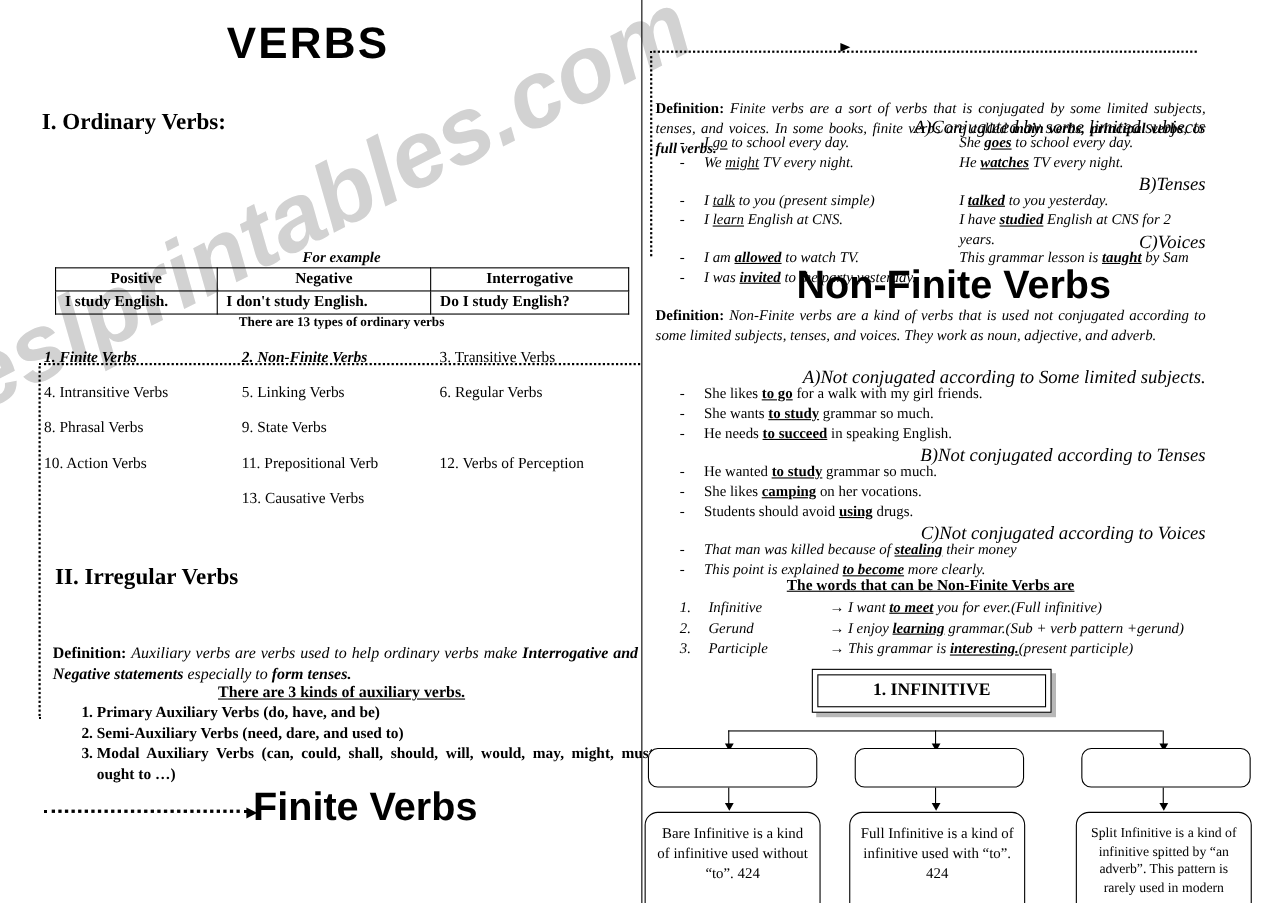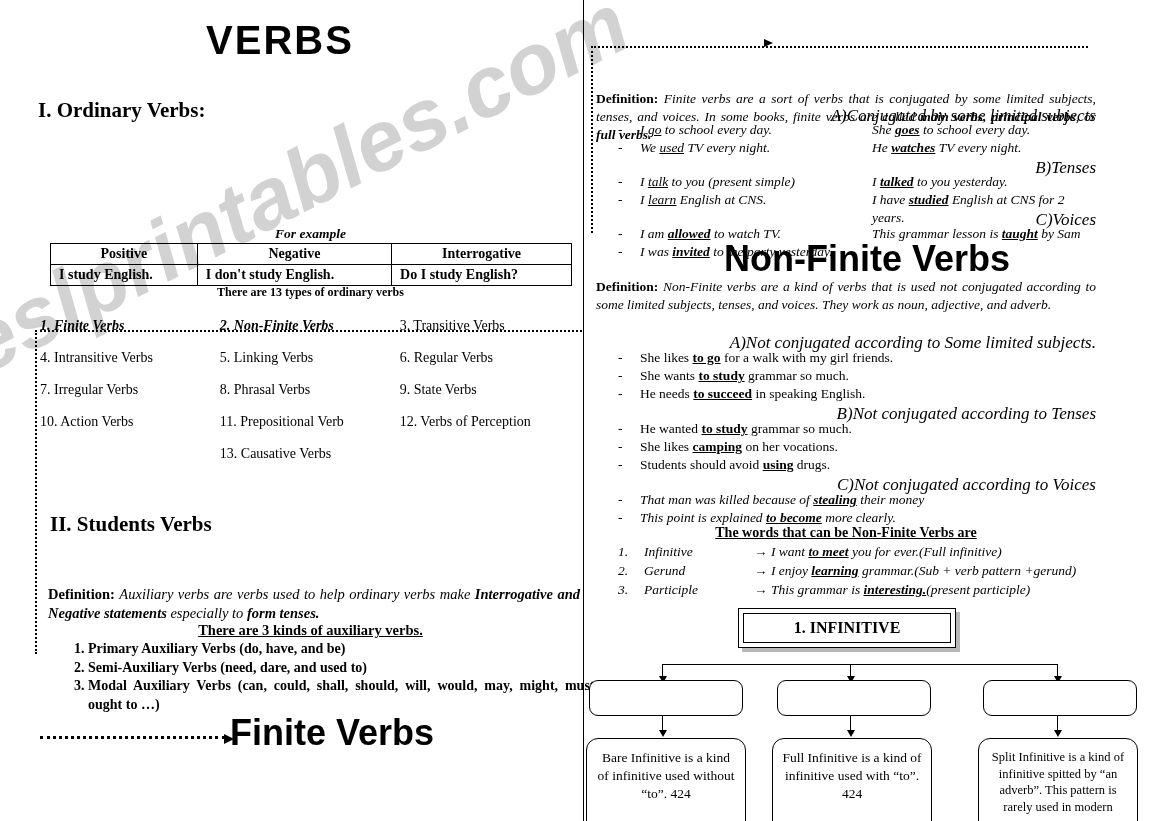--- a/index.html
+++ b/index.html
@@ -400,37 +400,36 @@
         <div class="types-cell em">1. Finite Verbs</div>
         <div class="types-cell em">2. Non-Finite Verbs</div>
         <div class="types-cell">3. Transitive Verbs</div>
       </div>
       <div class="types-row">
         <div class="types-cell">4. Intransitive Verbs</div>
         <div class="types-cell">5. Linking Verbs</div>
         <div class="types-cell">6. Regular Verbs</div>
       </div>
       <div class="types-row">
-        <div class="types-cell">7. Irregular Verbs</div>
         <div class="types-cell">8. Phrasal Verbs</div>
         <div class="types-cell">9. State Verbs</div>
       </div>
       <div class="types-row">
         <div class="types-cell">10. Action Verbs</div>
         <div class="types-cell">11. Prepositional Verb</div>
         <div class="types-cell">12. Verbs of Perception</div>
       </div>
       <div class="types-row">
         <div class="types-cell"></div>
         <div class="types-cell">13. Causative Verbs</div>
         <div class="types-cell"></div>
       </div>
     </div>
 
-    <div id="heading-aux">II. Students Verbs</div>
+    <div id="heading-aux">II. Irregular Verbs</div>
 
     <div id="aux-def"><span class="lbl">Definition:</span> <span class="it">Auxiliary verbs are verbs used to help ordinary verbs make</span> <span class="bi">Interrogative and Negative statements</span> <span class="it">especially to</span> <span class="bi">form tenses.</span></div>
 
     <div id="aux-kinds-heading">There are 3 kinds of auxiliary verbs.</div>
 
     <ol id="aux-list">
       <li>Primary Auxiliary Verbs (do, have, and be)</li>
       <li>Semi-Auxiliary Verbs (need, dare, and used to)</li>
       <li>Modal Auxiliary Verbs (can, could, shall, should, will, would, may, might, must, ought to …)</li>
     </ol>
@@ -455,21 +454,21 @@
       <div class="ex-row it">
         <span class="ex-dash">-</span>
         <span class="ex-a"><span>I </span><u>go</u><span> to school every day.</span></span>
         <span class="ex-b"><span>She </span><b><u>goes</u></b><span> to school every day.</span></span>
       </div>
     </div>
 
     <div class="rc-block" style="top:139px;">
       <div class="ex-row it">
         <span class="ex-dash">-</span>
-        <span class="ex-a"><span>We </span><u>used</u><span> TV every night.</span></span>
+        <span class="ex-a"><span>We </span><u>might</u><span> TV every night.</span></span>
         <span class="ex-b"><span>He </span><b><u>watches</u></b><span> TV every night.</span></span>
       </div>
     </div>
 
     <div class="rc-block sect" style="top:157px;"><span class="sect-letter">B)</span><span>Tenses</span></div>
 
     <div class="rc-block" style="top:173px;">
       <div class="ex-row it">
         <span class="ex-dash">-</span>
         <span class="ex-a"><span>I </span><u>talk</u><span> to you (present simple)</span></span>

